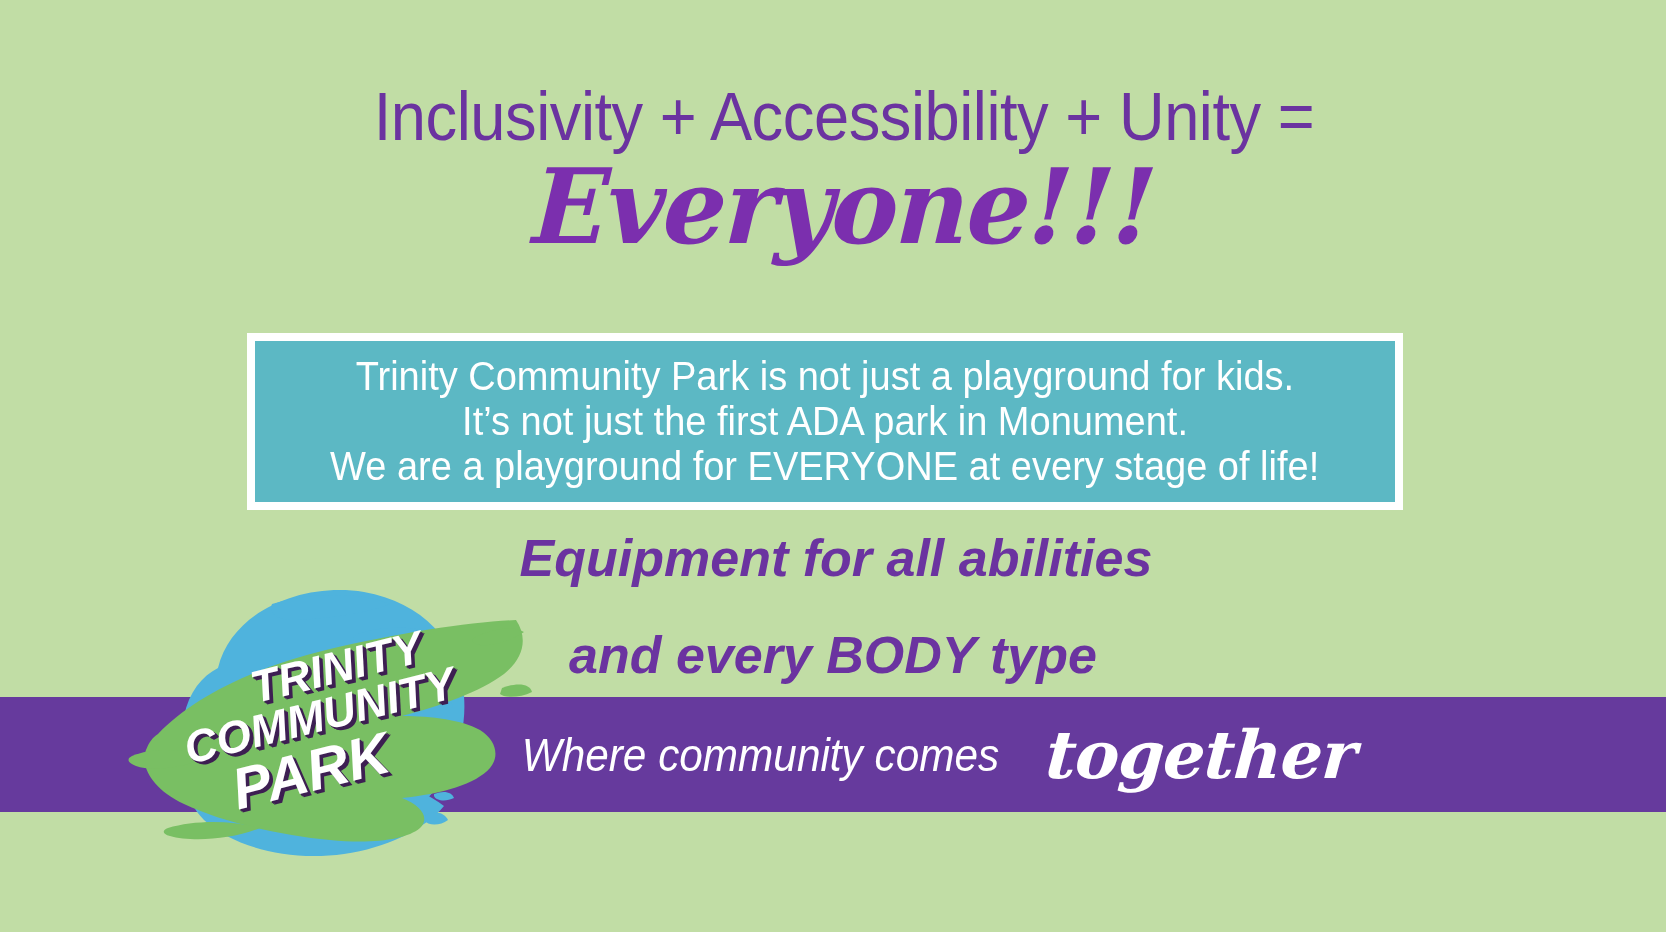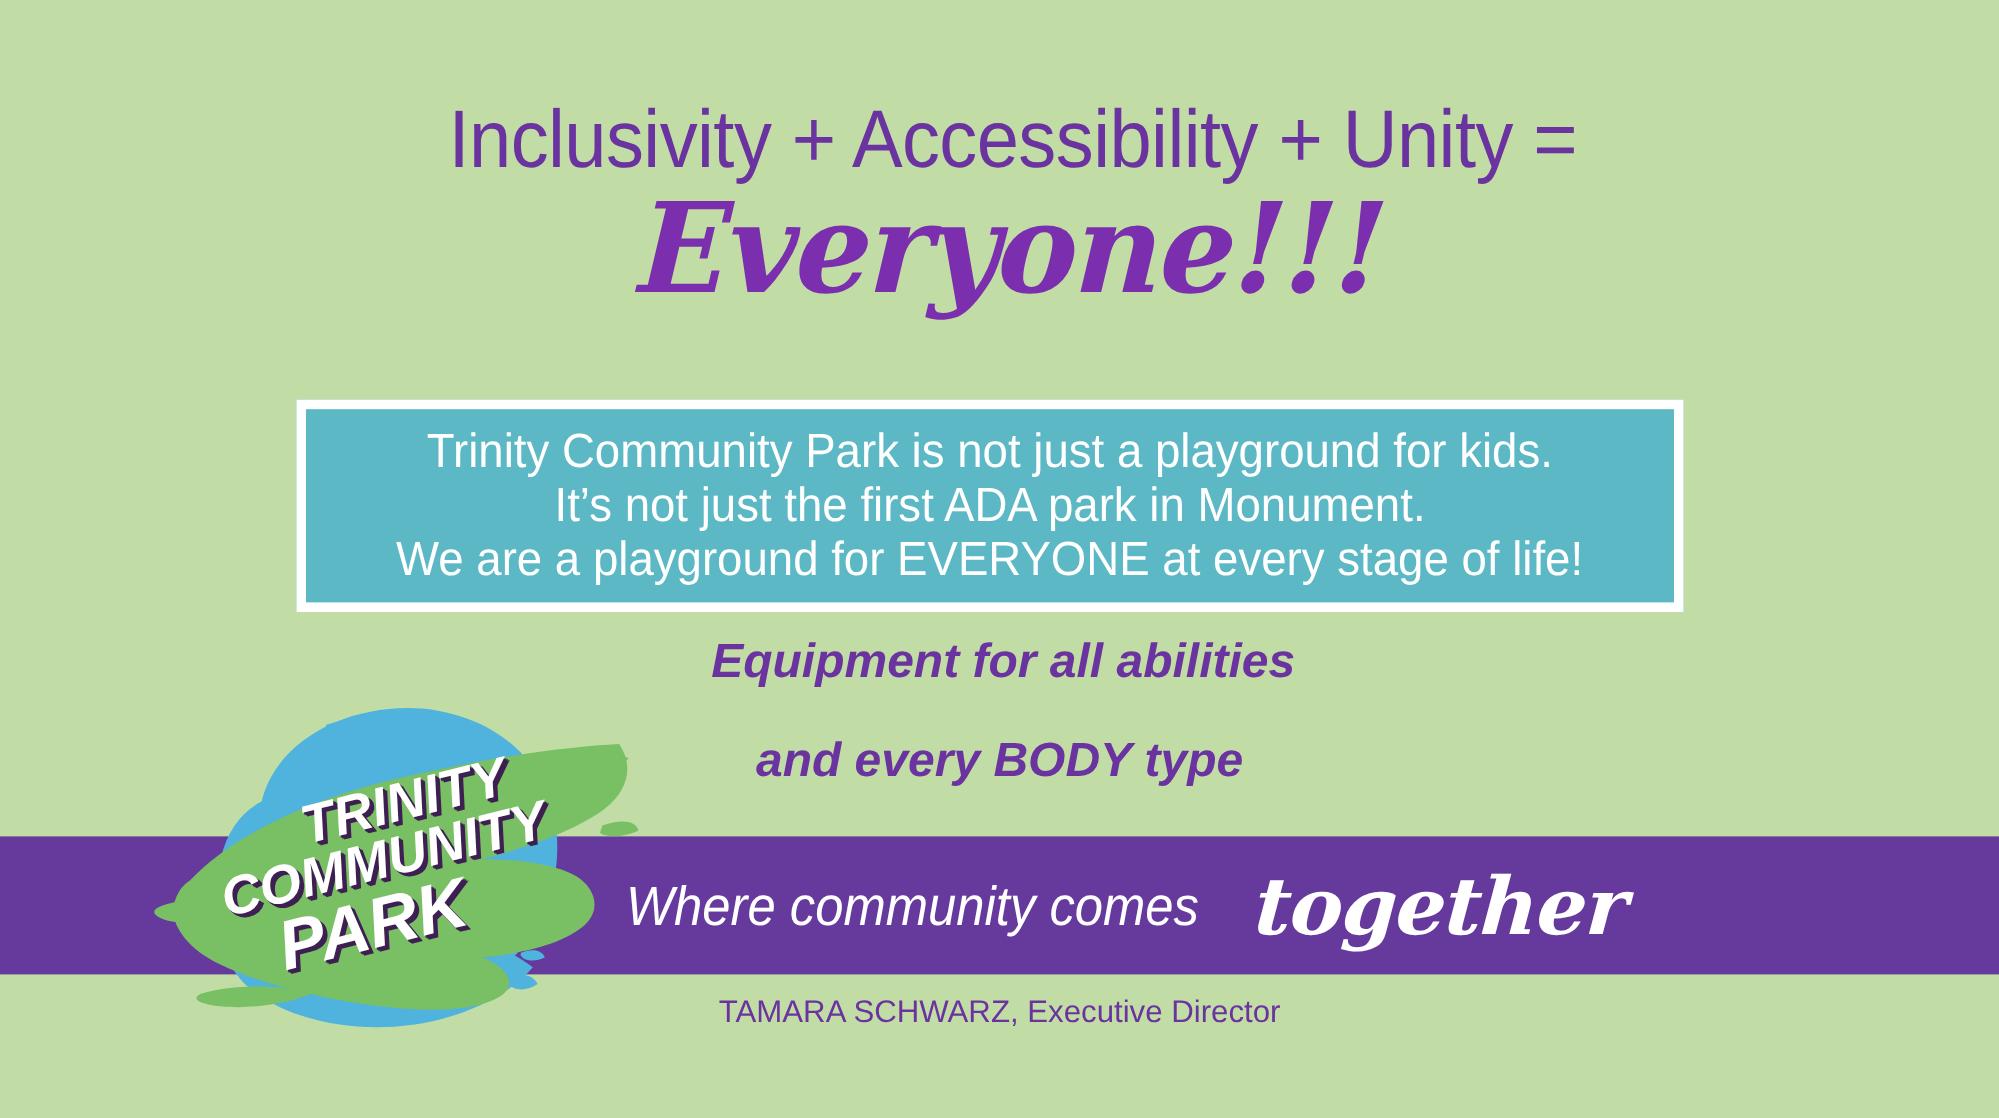--- a/index.html
+++ b/index.html
@@ -87,21 +87,21 @@
     top: 528px;
     width: 1666px;
     text-align: center;
     pointer-events: none;
   }
   .equipment-line {
     display: block;
     font-family: "Liberation Sans", sans-serif;
     font-style: italic;
     font-weight: 700;
-    font-size: 40px;
+    font-size: 52px;
     line-height: 1.18;
     color: #6b33a0;
     white-space: nowrap;
   }
   .equipment-block .equipment-line:nth-child(1) { margin-left: 6px; }
   .equipment-block .equipment-line:nth-child(2) { margin-left: 0px; margin-top: 36px; }
 
   
   .purple-band {
     position: absolute;
@@ -218,21 +218,20 @@
     <span class="equipment-line">Equipment for all abilities</span>
     <span class="equipment-line">and every BODY type</span>
   </div>
 
   <div class="purple-band"></div>
   <div class="tagline">
     <span class="tagline-main">Where community comes</span>
     <span class="tagline-script">together</span>
   </div>
 
-  <div class="credit">TAMARA SCHWARZ, Executive Director</div>
 
   <div class="logo">
     <svg viewBox="0 0 480 320" xmlns="http://www.w3.org/2000/svg">
 
       <g>
         <path fill="#4fb3dd" d="M146 110 C160 52 232 24 292 34 C350 44 388 84 392 138
           C396 190 370 238 322 268 C272 300 206 306 164 278 C120 250 104 196 112 158
           C117 134 130 118 146 110 Z"></path>
         <path fill="#4fb3dd" d="M120 214 C150 200 200 196 248 204 C300 212 346 228 372 248
           C352 272 314 290 272 296 C214 304 160 288 132 262 C116 246 112 228 120 214 Z"></path>

